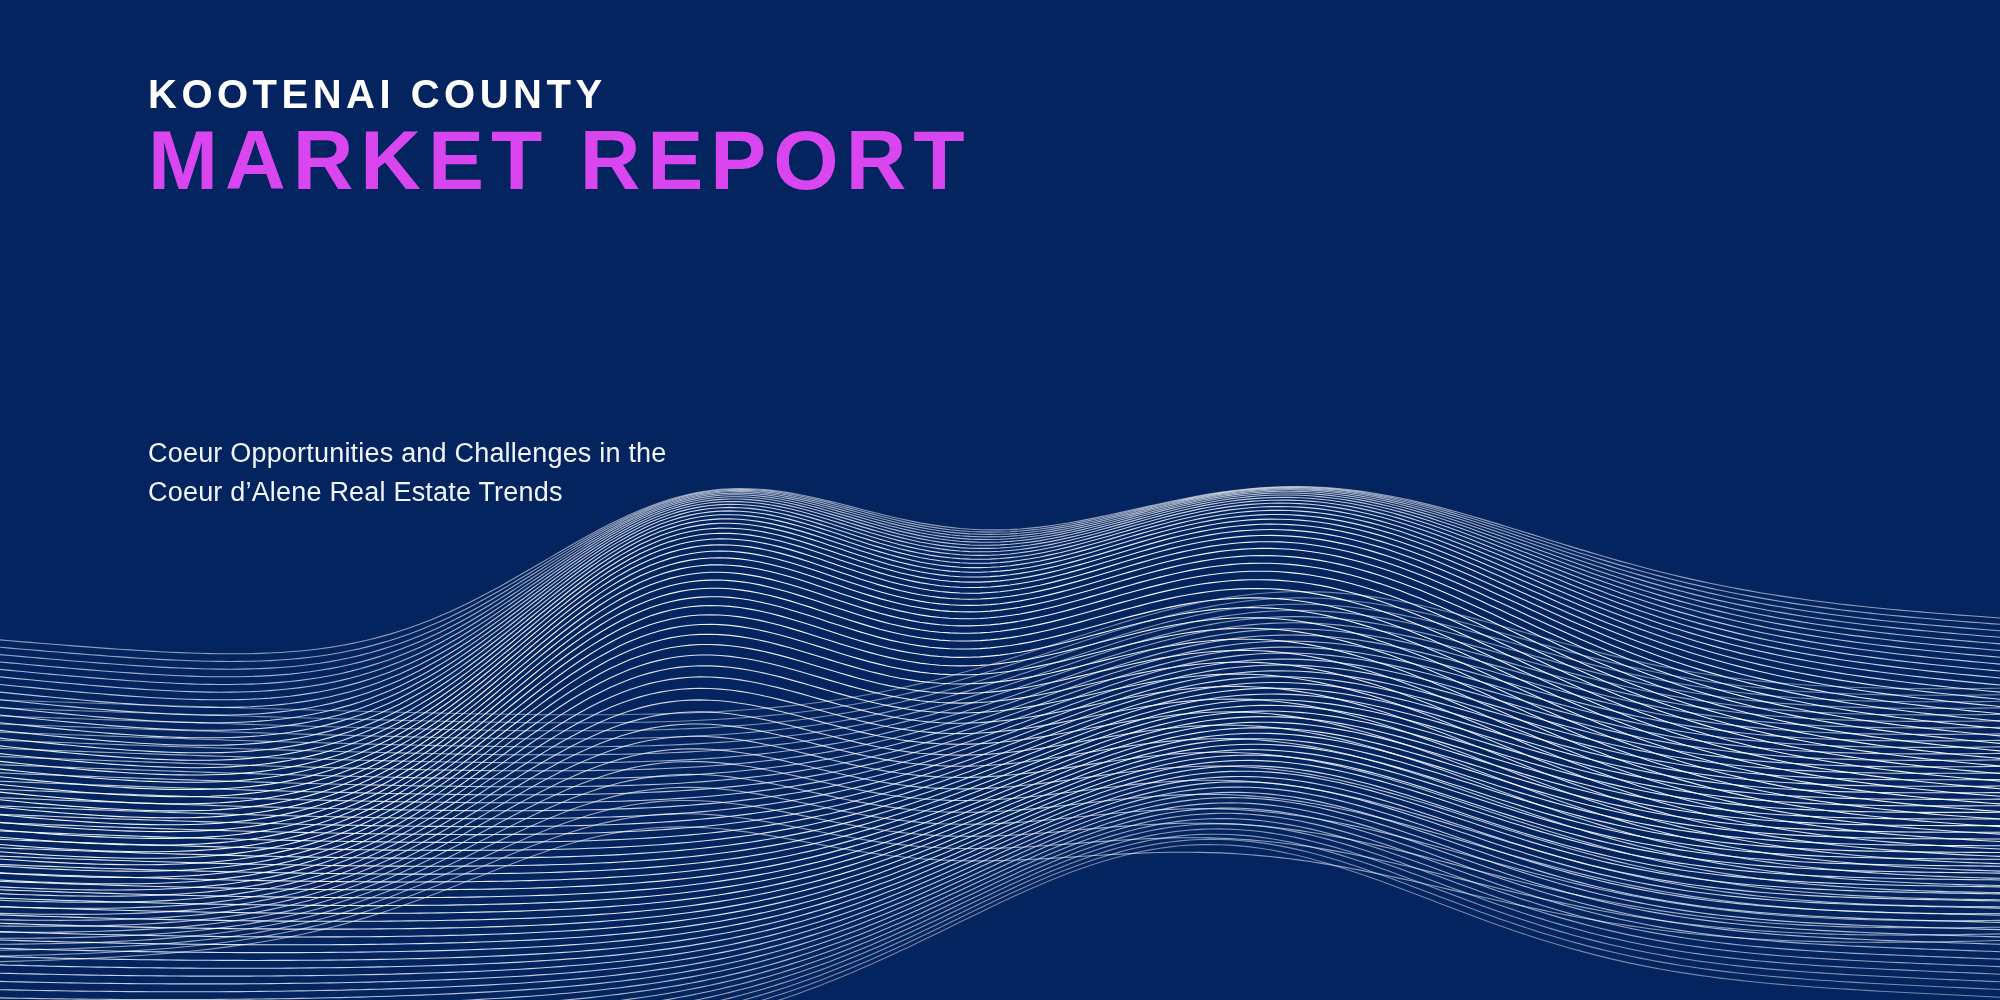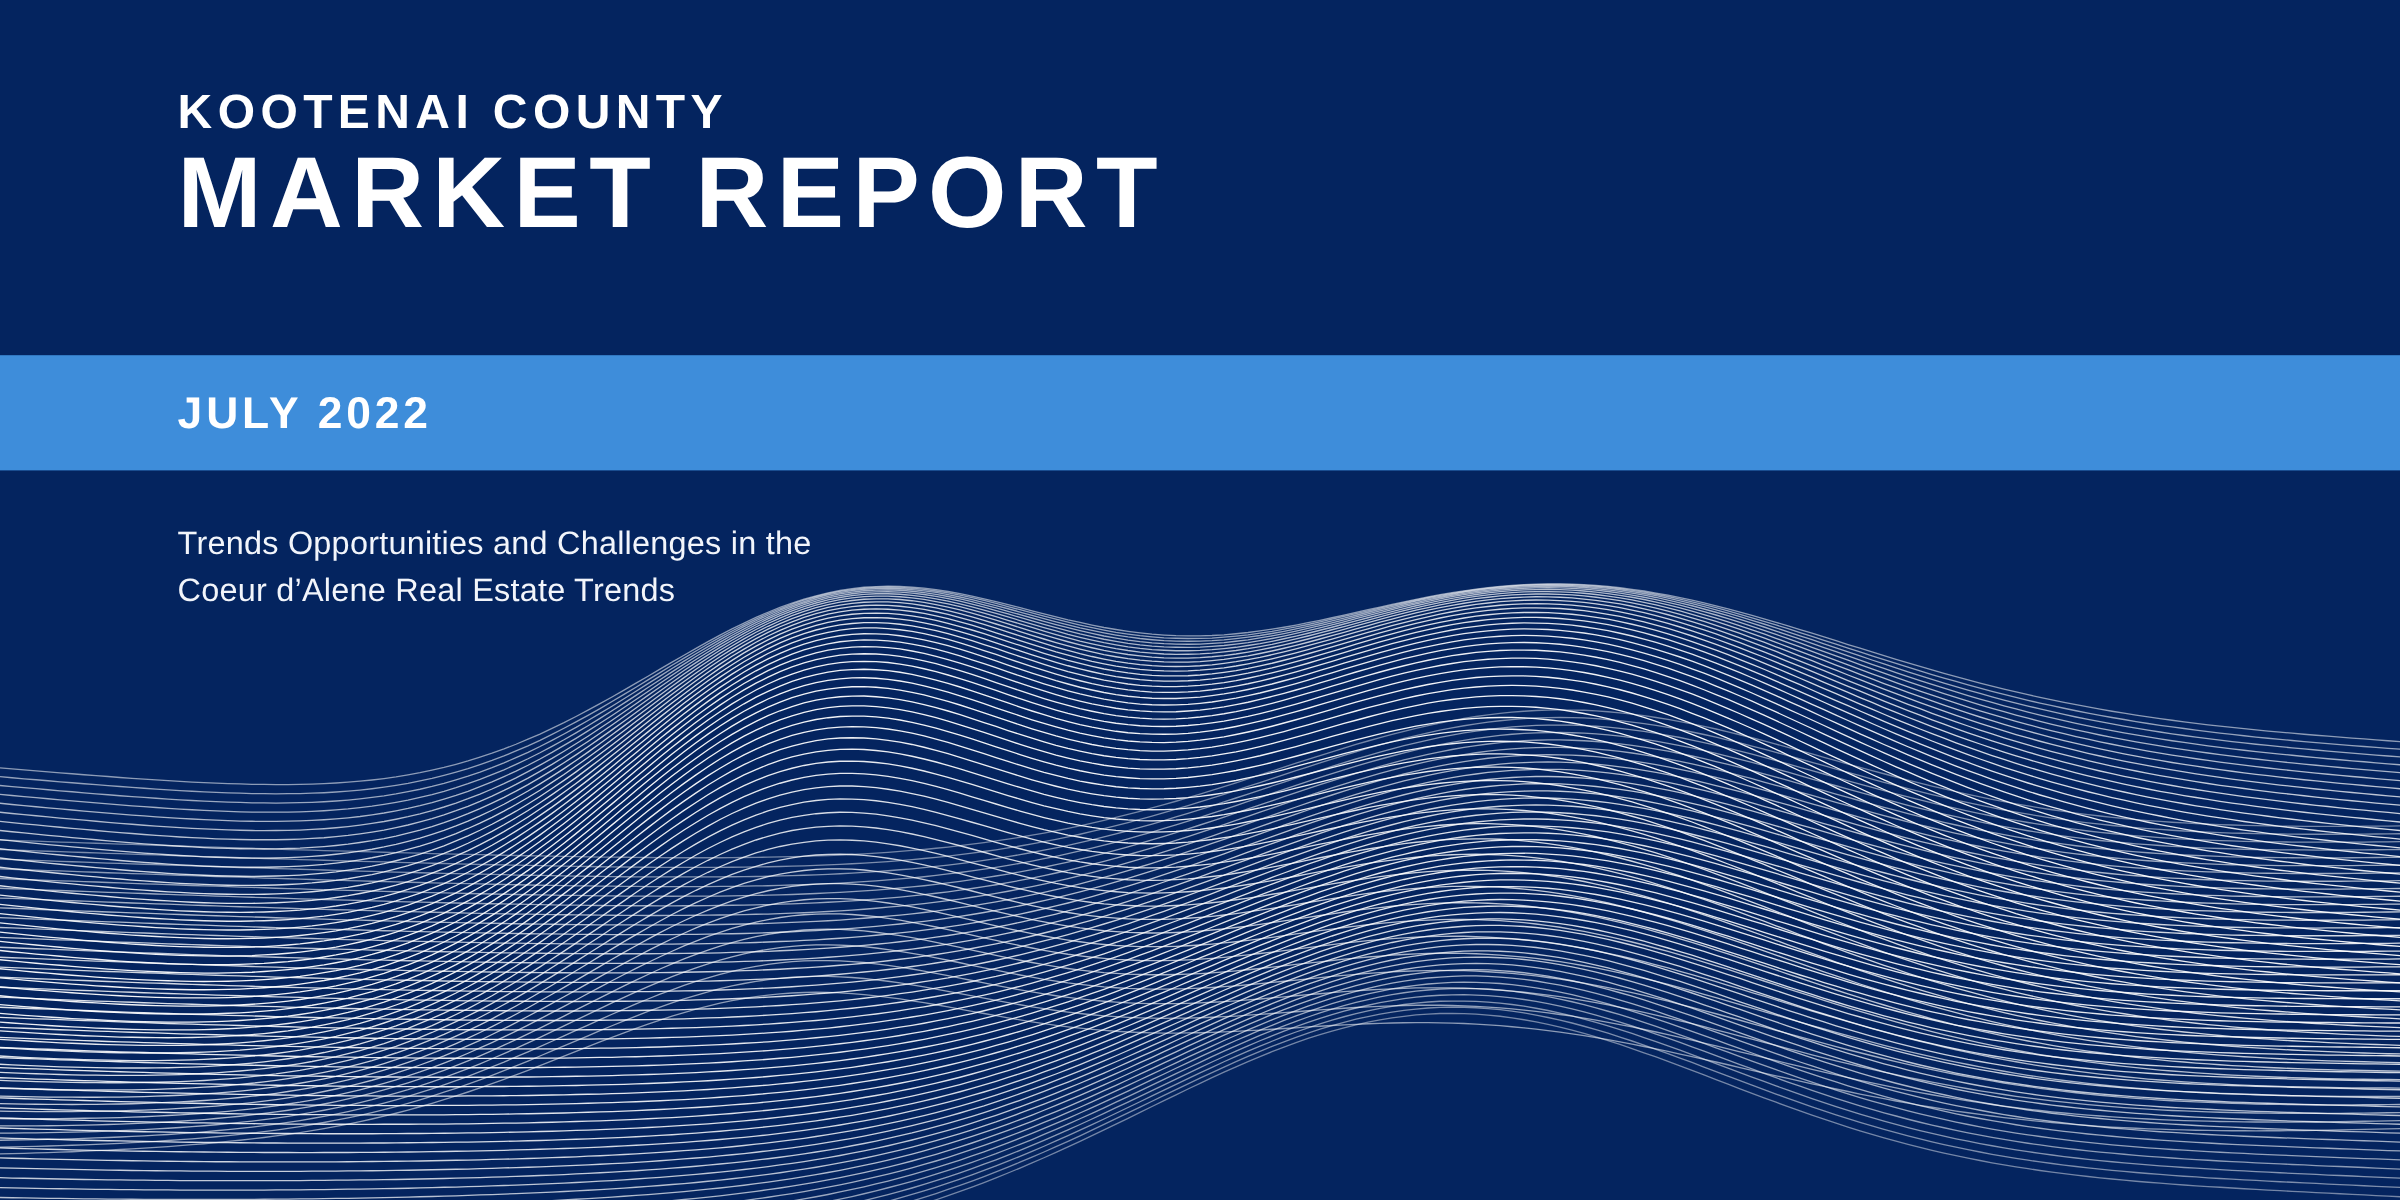--- a/index.html
+++ b/index.html
@@ -45,21 +45,21 @@
     font-size: 40px;
     font-weight: bold;
     letter-spacing: 4.5px;
     line-height: 1;
     white-space: nowrap;
   }
   .main-title {
     position: absolute;
     left: 148px;
     top: 118px;
-    color: #ffffff;
+    color: #d946ef;
     font-size: 84px;
     font-weight: bold;
     letter-spacing: 7px;
     line-height: 1;
     white-space: nowrap;
   }
 
   
   .accent-band {
     position: absolute;
@@ -197,22 +197,19 @@
         <path d="M-20.0,1062.1L-10.0,1062.1L0.0,1062.2L10.0,1062.2L20.0,1062.2L30.0,1062.2L40.0,1062.1L50.0,1062.1L60.0,1062.1L70.0,1062.0L80.0,1061.9L90.0,1061.8L100.0,1061.7L110.0,1061.6L120.0,1061.5L130.0,1061.3L140.0,1061.1L150.0,1061.0L160.0,1060.8L170.0,1060.6L180.0,1060.3L190.0,1060.1L200.0,1059.9L210.0,1059.6L220.0,1059.3L230.0,1059.0L240.0,1058.7L250.0,1058.4L260.0,1058.1L270.0,1057.8L280.0,1057.4L290.0,1057.0L300.0,1056.6L310.0,1056.2L320.0,1055.8L330.0,1055.4L340.0,1054.9L350.0,1054.5L360.0,1054.0L370.0,1053.5L380.0,1053.0L390.0,1052.4L400.0,1051.9L410.0,1051.3L420.0,1050.7L430.0,1050.1L440.0,1049.5L450.0,1048.8L460.0,1048.1L470.0,1047.4L480.0,1046.6L490.0,1045.9L500.0,1045.0L510.0,1044.2L520.0,1043.3L530.0,1042.4L540.0,1041.4L550.0,1040.3L560.0,1039.3L570.0,1038.1L580.0,1036.9L590.0,1035.7L600.0,1034.4L610.0,1033.0L620.0,1031.5L630.0,1030.0L640.0,1028.4L650.0,1026.6L660.0,1024.8L670.0,1022.9L680.0,1020.9L690.0,1018.8L700.0,1016.6L710.0,1014.3L720.0,1011.9L730.0,1009.3L740.0,1006.6L750.0,1003.8L760.0,1000.9L770.0,997.8L780.0,994.6L790.0,991.2L800.0,987.8L810.0,984.2L820.0,980.5L830.0,976.6L840.0,972.6L850.0,968.5L860.0,964.3L870.0,960.0L880.0,955.6L890.0,951.1L900.0,946.5L910.0,941.8L920.0,937.0L930.0,932.2L940.0,927.4L950.0,922.6L960.0,917.7L970.0,912.8L980.0,908.0L990.0,903.2L1000.0,898.4L1010.0,893.8L1020.0,889.2L1030.0,884.7L1040.0,880.3L1050.0,876.1L1060.0,872.0L1070.0,868.2L1080.0,864.5L1090.0,861.0L1100.0,857.7L1110.0,854.7L1120.0,851.9L1130.0,849.3L1140.0,847.1L1150.0,845.1L1160.0,843.4L1170.0,842.0L1180.0,840.9L1190.0,840.0L1200.0,839.5L1210.0,839.3L1220.0,839.4L1230.0,839.8L1240.0,840.5L1250.0,841.4L1260.0,842.6L1270.0,844.1L1280.0,845.9L1290.0,847.9L1300.0,850.1L1310.0,852.5L1320.0,855.2L1330.0,858.0L1340.0,861.0L1350.0,864.2L1360.0,867.5L1370.0,870.9L1380.0,874.4L1390.0,878.0L1400.0,881.7L1410.0,885.4L1420.0,889.2L1430.0,893.0L1440.0,896.8L1450.0,900.5L1460.0,904.3L1470.0,908.0L1480.0,911.7L1490.0,915.3L1500.0,918.9L1510.0,922.3L1520.0,925.7L1530.0,929.0L1540.0,932.2L1550.0,935.3L1560.0,938.3L1570.0,941.2L1580.0,943.9L1590.0,946.6L1600.0,949.1L1610.0,951.5L1620.0,953.8L1630.0,956.0L1640.0,958.1L1650.0,960.0L1660.0,961.9L1670.0,963.6L1680.0,965.3L1690.0,966.8L1700.0,968.3L1710.0,969.6L1720.0,970.9L1730.0,972.1L1740.0,973.2L1750.0,974.3L1760.0,975.3L1770.0,976.2L1780.0,977.1L1790.0,977.9L1800.0,978.7L1810.0,979.5L1820.0,980.2L1830.0,980.8L1840.0,981.5L1850.0,982.1L1860.0,982.6L1870.0,983.2L1880.0,983.7L1890.0,984.2L1900.0,984.8L1910.0,985.2L1920.0,985.7L1930.0,986.2L1940.0,986.7L1950.0,987.2L1960.0,987.6L1970.0,988.1L1980.0,988.6L1990.0,989.0L2000.0,989.5L2010.0,990.0L2020.0,990.5" stroke="#ffffff" stroke-width="1.1" fill="none" opacity="0.4813904131848565"></path>
         <path d="M-20.0,1070.0L-10.0,1070.0L0.0,1070.0L10.0,1070.0L20.0,1070.0L30.0,1069.9L40.0,1069.9L50.0,1069.8L60.0,1069.7L70.0,1069.7L80.0,1069.5L90.0,1069.4L100.0,1069.3L110.0,1069.1L120.0,1069.0L130.0,1068.8L140.0,1068.6L150.0,1068.4L160.0,1068.2L170.0,1068.0L180.0,1067.7L190.0,1067.4L200.0,1067.2L210.0,1066.9L220.0,1066.6L230.0,1066.3L240.0,1065.9L250.0,1065.6L260.0,1065.2L270.0,1064.9L280.0,1064.5L290.0,1064.1L300.0,1063.7L310.0,1063.2L320.0,1062.8L330.0,1062.3L340.0,1061.9L350.0,1061.4L360.0,1060.9L370.0,1060.3L380.0,1059.8L390.0,1059.2L400.0,1058.6L410.0,1058.0L420.0,1057.4L430.0,1056.8L440.0,1056.1L450.0,1055.4L460.0,1054.7L470.0,1053.9L480.0,1053.2L490.0,1052.3L500.0,1051.5L510.0,1050.6L520.0,1049.7L530.0,1048.7L540.0,1047.7L550.0,1046.6L560.0,1045.5L570.0,1044.4L580.0,1043.1L590.0,1041.8L600.0,1040.5L610.0,1039.1L620.0,1037.6L630.0,1036.0L640.0,1034.3L650.0,1032.6L660.0,1030.7L670.0,1028.8L680.0,1026.7L690.0,1024.6L700.0,1022.3L710.0,1019.9L720.0,1017.4L730.0,1014.8L740.0,1012.1L750.0,1009.2L760.0,1006.2L770.0,1003.1L780.0,999.8L790.0,996.4L800.0,992.9L810.0,989.3L820.0,985.5L830.0,981.6L840.0,977.5L850.0,973.4L860.0,969.1L870.0,964.8L880.0,960.3L890.0,955.7L900.0,951.1L910.0,946.4L920.0,941.6L930.0,936.7L940.0,931.9L950.0,927.0L960.0,922.1L970.0,917.2L980.0,912.4L990.0,907.5L1000.0,902.8L1010.0,898.1L1020.0,893.5L1030.0,889.0L1040.0,884.7L1050.0,880.5L1060.0,876.4L1070.0,872.6L1080.0,868.9L1090.0,865.4L1100.0,862.2L1110.0,859.2L1120.0,856.5L1130.0,854.0L1140.0,851.8L1150.0,849.9L1160.0,848.2L1170.0,846.9L1180.0,845.8L1190.0,845.1L1200.0,844.6L1210.0,844.5L1220.0,844.7L1230.0,845.1L1240.0,845.9L1250.0,846.9L1260.0,848.2L1270.0,849.8L1280.0,851.6L1290.0,853.7L1300.0,856.0L1310.0,858.5L1320.0,861.2L1330.0,864.1L1340.0,867.2L1350.0,870.4L1360.0,873.8L1370.0,877.3L1380.0,880.8L1390.0,884.5L1400.0,888.2L1410.0,892.0L1420.0,895.8L1430.0,899.6L1440.0,903.5L1450.0,907.3L1460.0,911.1L1470.0,914.8L1480.0,918.5L1490.0,922.2L1500.0,925.8L1510.0,929.3L1520.0,932.7L1530.0,936.0L1540.0,939.2L1550.0,942.3L1560.0,945.3L1570.0,948.2L1580.0,950.9L1590.0,953.6L1600.0,956.1L1610.0,958.6L1620.0,960.9L1630.0,963.1L1640.0,965.1L1650.0,967.1L1660.0,969.0L1670.0,970.7L1680.0,972.4L1690.0,973.9L1700.0,975.4L1710.0,976.8L1720.0,978.1L1730.0,979.3L1740.0,980.4L1750.0,981.5L1760.0,982.5L1770.0,983.5L1780.0,984.4L1790.0,985.2L1800.0,986.0L1810.0,986.8L1820.0,987.5L1830.0,988.2L1840.0,988.8L1850.0,989.4L1860.0,990.0L1870.0,990.6L1880.0,991.2L1890.0,991.7L1900.0,992.2L1910.0,992.8L1920.0,993.3L1930.0,993.8L1940.0,994.3L1950.0,994.8L1960.0,995.3L1970.0,995.8L1980.0,996.3L1990.0,996.8L2000.0,997.3L2010.0,997.8L2020.0,998.3" stroke="#ffffff" stroke-width="1.1" fill="none" opacity="0.45000000000000007"></path>
       </g>
   </svg>
 
   <div class="header-block">
     <div class="eyebrow">KOOTENAI COUNTY</div>
     <div class="main-title">MARKET REPORT</div>
   </div>
 
-  <div class="accent-band">
-    <div class="band-date">JULY 2022</div>
-  </div>
 
   <div class="subtitle">
-    <div>Trends Opportunities and Challenges in the</div>
+    <div>Coeur Opportunities and Challenges in the</div>
     <div>Coeur d’Alene Real Estate Trends</div>
   </div>
 
 </div>
 
 </body></html>

